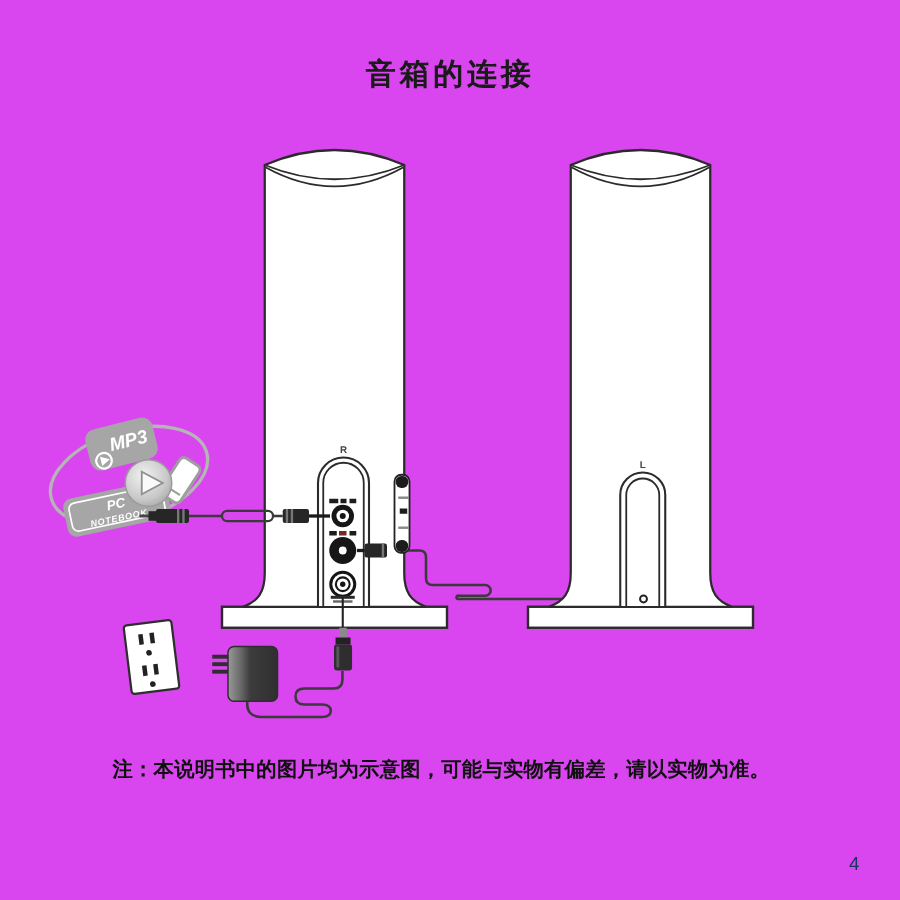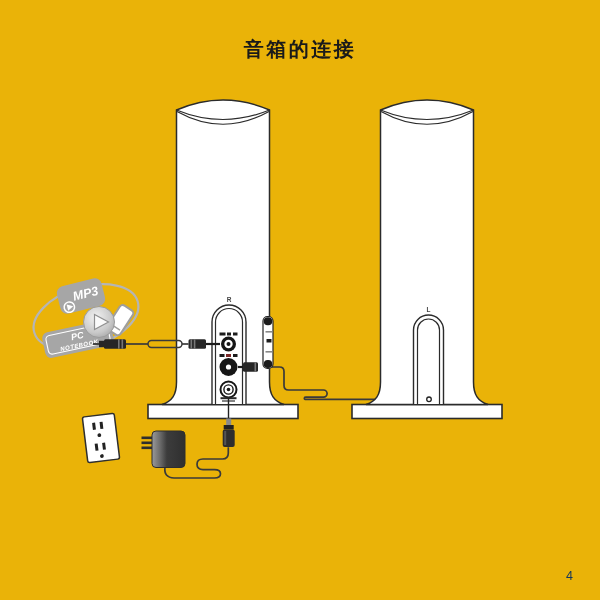--- a/index.html
+++ b/index.html
@@ -1,17 +1,17 @@
 <!DOCTYPE html>
 <html><head>
 <meta charset="utf-8">
 <style>
   html,body{margin:0;padding:0;background:#ffffff;}
   .page{
-    position:relative;width:600px;height:600px;background:#eab308;overflow:hidden;
+    position:relative;width:600px;height:600px;background:#d946ef;overflow:hidden;
     font-family:"Liberation Sans","DejaVu Sans",sans-serif;color:#1c1c1c;
   }
   .title{
     position:absolute;top:36px;left:0;width:100%;text-align:center;
     font-size:20px;font-weight:bold;letter-spacing:2.5px;color:#1a1a1a;
   }
   .diagram{position:absolute;top:0;left:0;}
   .note{
     position:absolute;left:75px;top:504px;width:470px;
     font-size:13.5px;font-weight:bold;color:#101010;letter-spacing:.2px;
@@ -178,14 +178,15 @@
       <rect x="85" y="415" width="32" height="46" rx="2" fill="#ffffff" stroke="#2e2e2e" stroke-width="1.5"></rect>
       <rect x="94" y="422" width="3" height="7" fill="#222"></rect>
       <rect x="101.5" y="422" width="3" height="7" fill="#222"></rect>
       <circle cx="99.7" cy="435" r="1.9" fill="#222"></circle>
       <rect x="94" y="443" width="3" height="7" fill="#222"></rect>
       <rect x="101.5" y="443" width="3" height="7" fill="#222"></rect>
       <circle cx="99.7" cy="456" r="1.9" fill="#222"></circle>
     </g>
   </svg>
 
+  <div class="note">注：本说明书中的图片均为示意图，可能与实物有偏差，请以实物为准。</div>
   <div class="pagenum">4</div>
 </div>
 
 </body></html>

